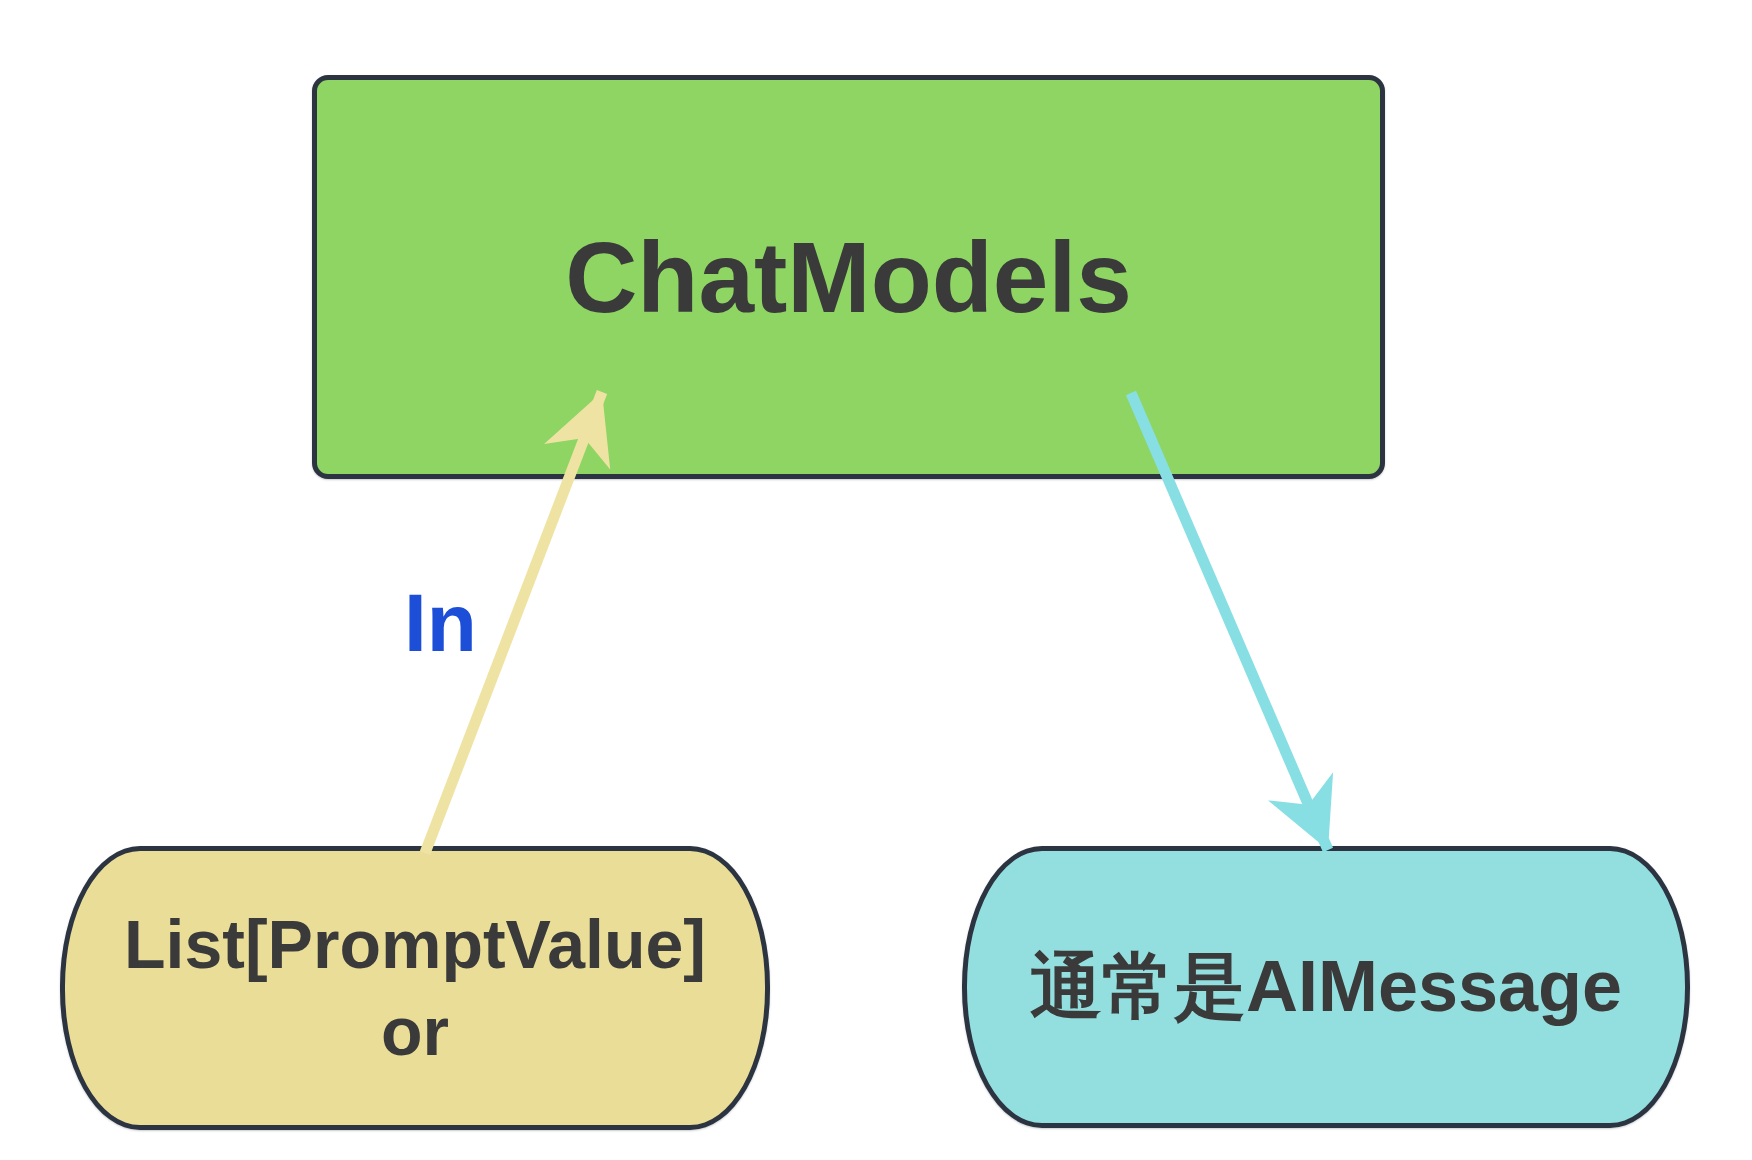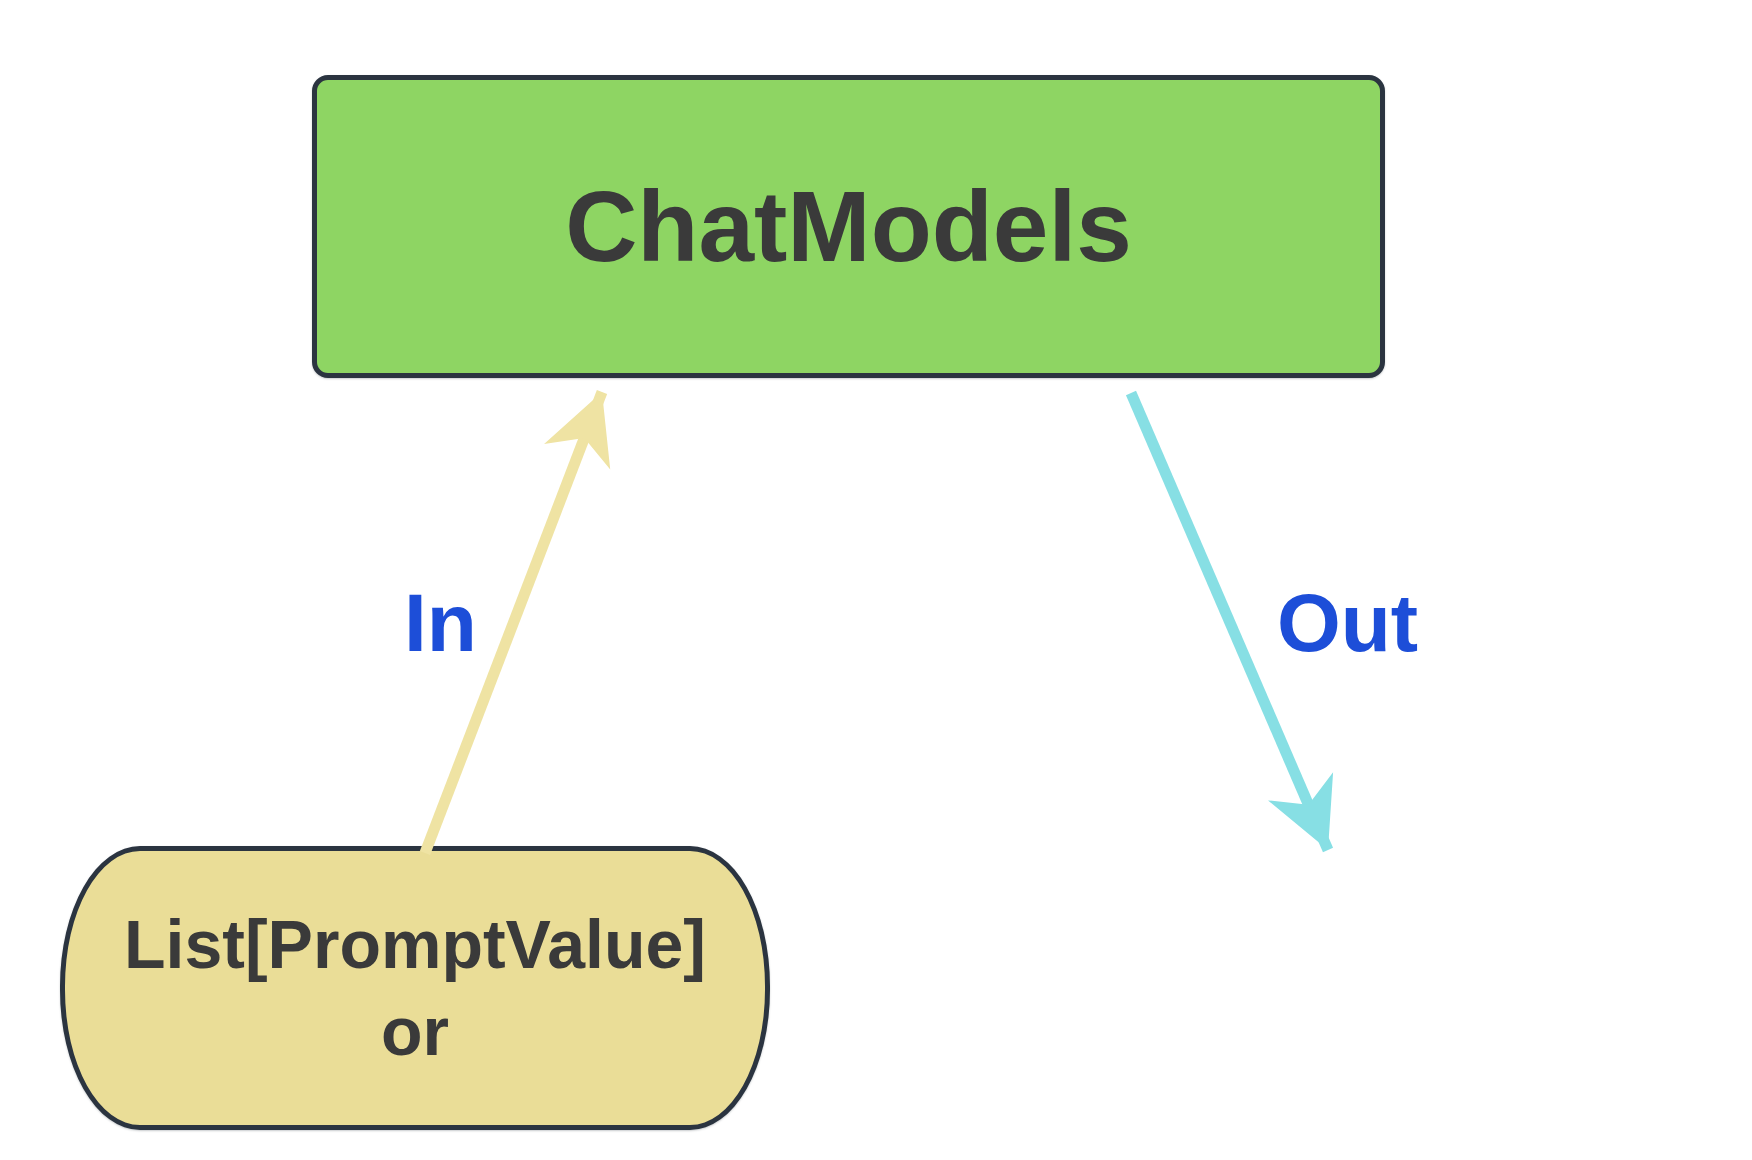--- a/index.html
+++ b/index.html
@@ -18,21 +18,21 @@
     display: flex;
     align-items: center;
     justify-content: center;
     text-align: center;
     color: #3a3a3a;
     font-weight: bold;
     z-index: 1;
   }
   .node-chatmodels {
     left: 312px; top: 75px;
-    width: 1073px; height: 303px;
+    width: 1073px; height: 404px;
     background: #8ed563;
     border-radius: 16px;
     font-size: 100px;
     box-shadow: 0 1px 2px rgba(40,50,60,0.25);
   }
   .node-input {
     left: 60px; top: 846px;
     width: 710px; height: 284px;
     background: #eadd97;
     border-radius: 80px / 140px;
@@ -75,23 +75,25 @@
 
   <div class="node node-chatmodels">
     <span>ChatModels</span>
   </div>
 
   <div class="node node-input">
     <div>List[PromptValue]</div>
     <div>or</div>
   </div>
 
+  <div class="node node-output">
+    <span>通常是AIMessage</span>
+  </div>
 
   <div class="edge-label edge-label-in">In</div>
-  <div class="edge-label edge-label-out">Out</div>
 
   <svg class="arrows" viewBox="0 0 1752 1160" xmlns="http://www.w3.org/2000/svg">
     <defs>
       <marker id="head-in" viewBox="0 0 10 10" refX="9.4" refY="5" markerWidth="7" markerHeight="7" orient="auto">
         <path d="M0.4,0.4 L9.4,5 L0.4,9.6 L3,5 Z" fill="#EFE3A3"></path>
       </marker>
       <marker id="head-out" viewBox="0 0 10 10" refX="9.4" refY="5" markerWidth="7" markerHeight="7" orient="auto">
         <path d="M0.4,0.4 L9.4,5 L0.4,9.6 L3,5 Z" fill="#87DFE4"></path>
       </marker>
     </defs>

